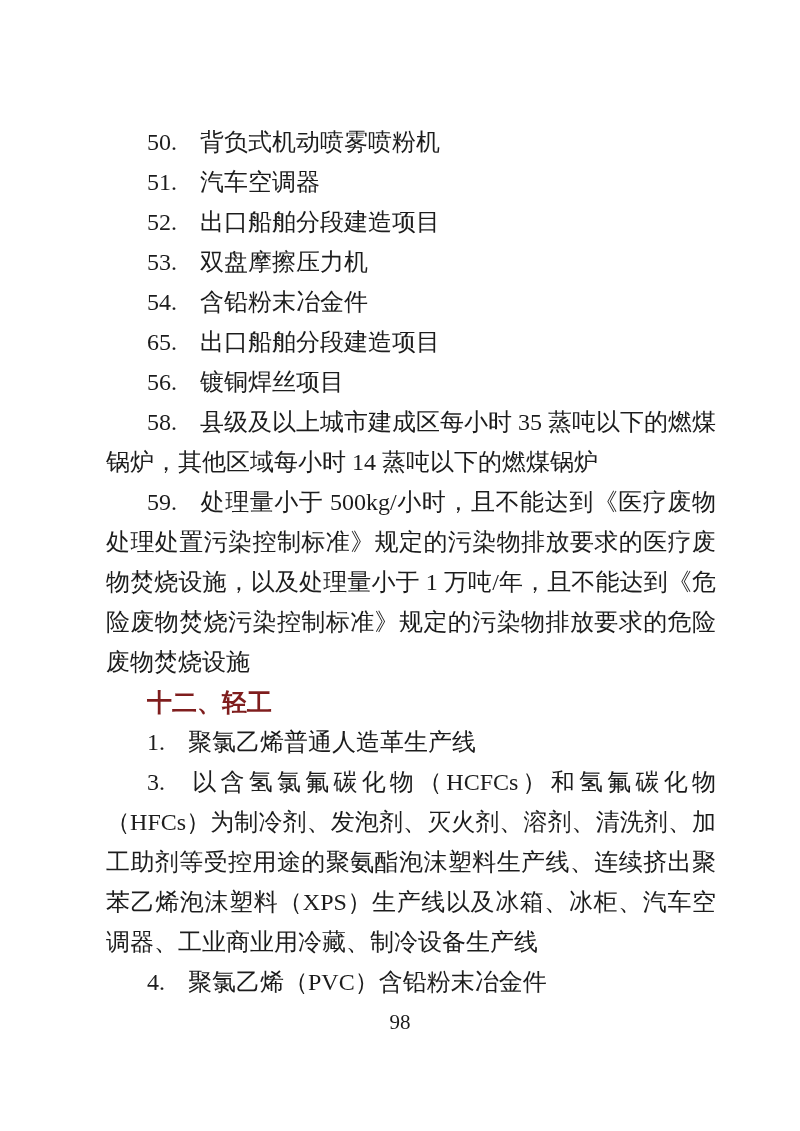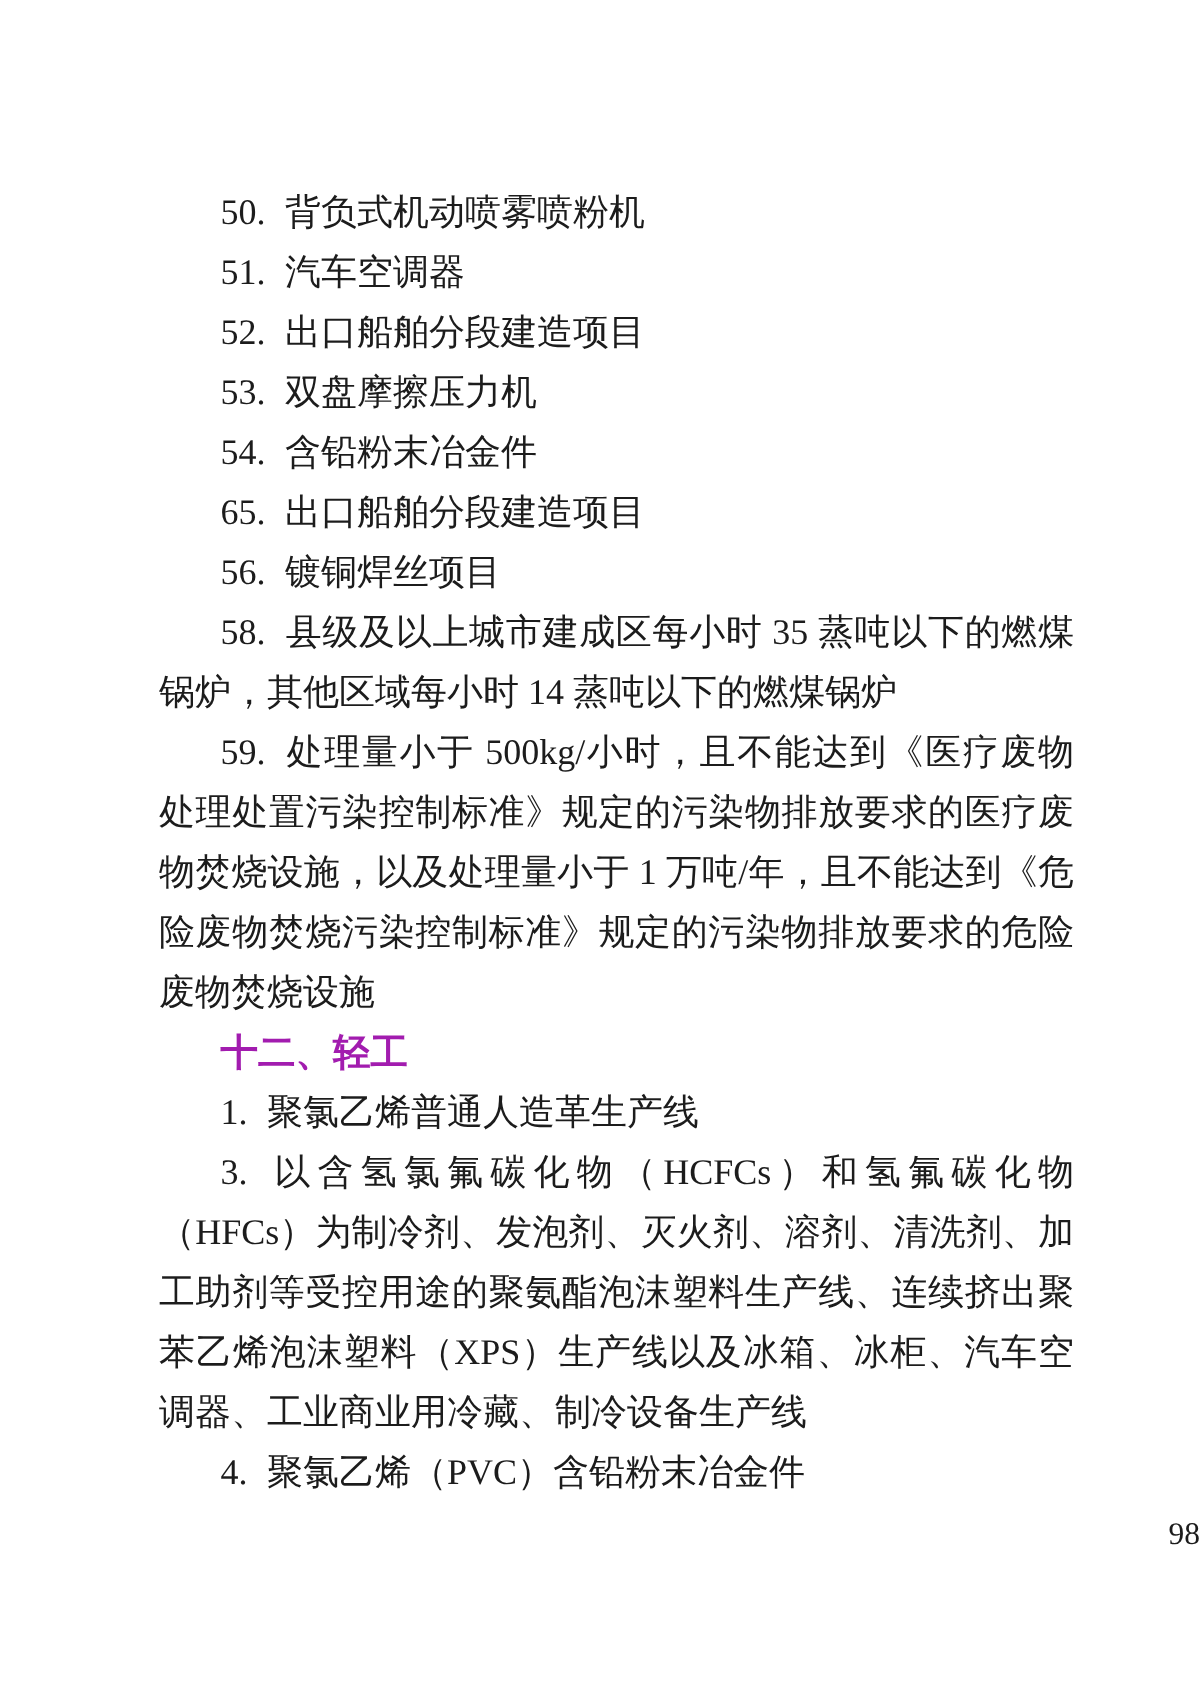--- a/index.html
+++ b/index.html
@@ -24,37 +24,37 @@
     text-align: justify;
     text-justify: inter-character;
   }
   p.item {
     margin: 0;
     font-size: 24px;
     line-height: 40px;
     text-indent: 41px;
   }
   p.item .num {
-    margin-right: 13px;
+    margin-right: 23px;
   }
   h2.heading {
     margin: 0;
     font-family: "Liberation Sans", "DejaVu Sans", sans-serif;
     font-weight: 700;
     font-size: 25px;
     line-height: 40px;
     text-indent: 41px;
-    color: #a21caf;
+    color: #7f1d1d;
   }
   .pageno {
     position: absolute;
     top: 1008px;
     left: 0;
     width: 100%;
-    text-align: right;
+    text-align: center;
     font-size: 21px;
     line-height: 28px;
     color: #1c1c1c;
   }
 </style>
 </head>
 <body>
 
 <div class="page">
   <div class="content">

